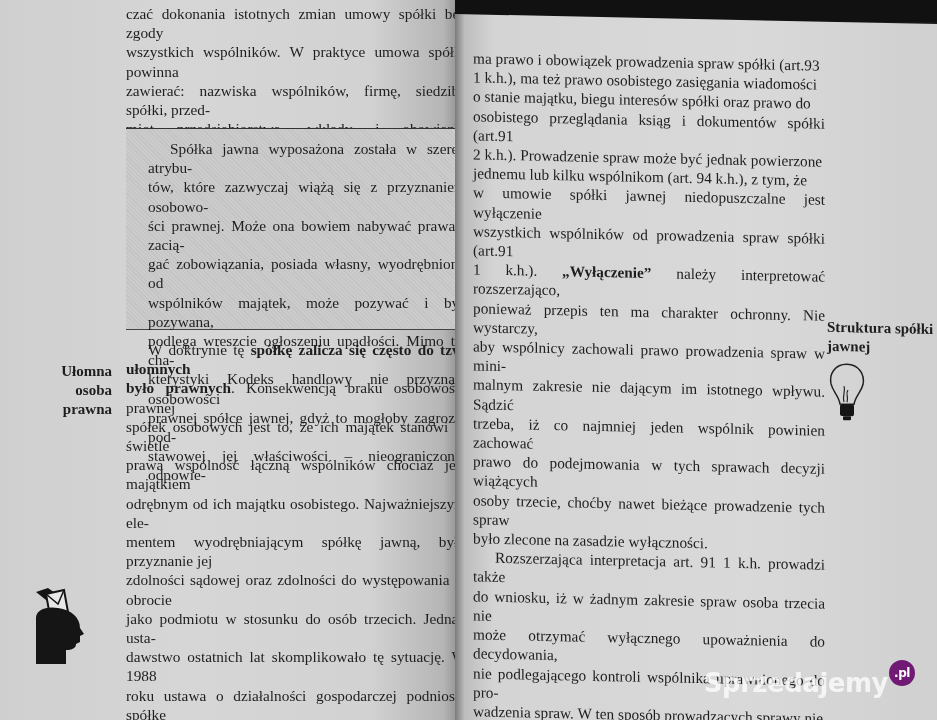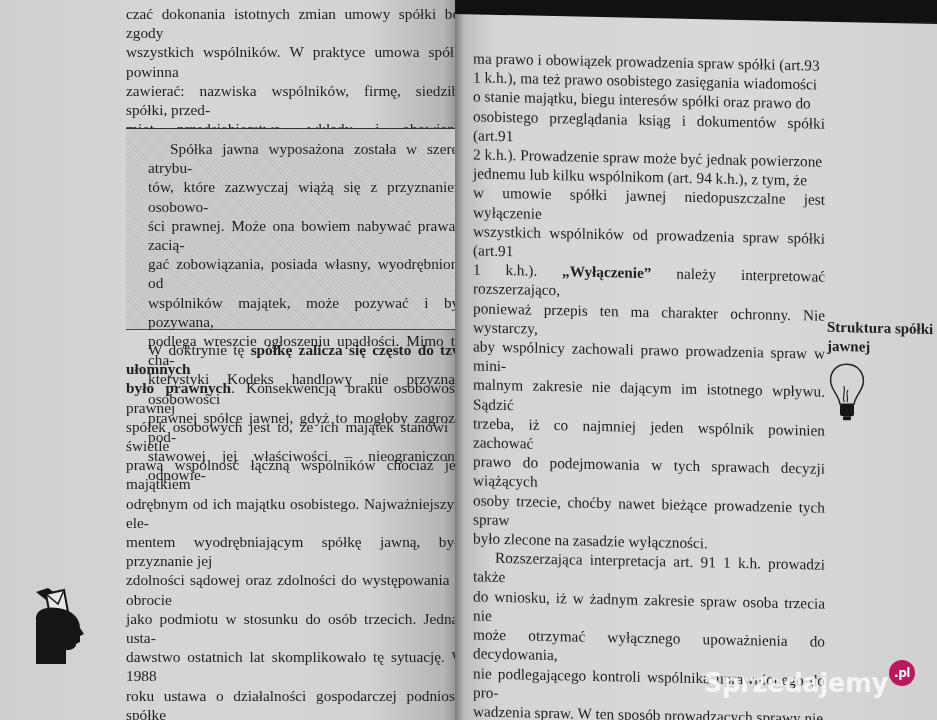--- a/index.html
+++ b/index.html
@@ -41,21 +41,21 @@
     position: absolute; font-weight: bold; font-size: 15px; line-height: 19px;
   }
   .icon-head { position: absolute; left: 34px; top: 588px; width: 52px; height: 78px; }
   .icon-bulb { position: absolute; left: 372px; top: 340px; width: 40px; height: 60px; }
   .watermark {
     position: absolute; right: 22px; top: 668px;
     font-family: "DejaVu Sans", sans-serif; font-weight: bold; font-size: 26px;
     color: rgba(255,255,255,0.75); letter-spacing: -0.5px;
   }
   .watermark .pl {
-    display: inline-block; background: #be185d; color: #fff; border-radius: 50%;
+    display: inline-block; background: #701a75; color: #fff; border-radius: 50%;
     width: 26px; height: 26px; font-size: 12px; line-height: 26px; text-align: center;
     vertical-align: top; margin-top: -8px; margin-left: 1px;
   }
 </style>
 </head>
 <body>
 
 <div class="page-left">
   <div class="lcol text" style="top:4px;">
     <p>czać dokonania istotnych zmian umowy spółki bez zgody</p>
@@ -73,20 +73,24 @@
       <p>ści prawnej. Może ona bowiem nabywać prawa i zacią-</p>
       <p>gać zobowiązania, posiada własny, wyodrębniony od</p>
       <p>wspólników majątek, może pozywać i być pozywana,</p>
       <p>podlega wreszcie ogłoszeniu upadłości. Mimo tej cha-</p>
       <p>kterystyki Kodeks handlowy nie przyznaje osobowości</p>
       <p>prawnej spółce jawnej, gdyż to mogłoby zagrozić pod-</p>
       <p>stawowej jej właściwości – nieograniczonej odpowie-</p>
     </div>
   </div>
 
+  <div class="margin-note" style="left:24px; top:362px; width:88px; text-align:right;">
+    <div>Ułomna osoba</div>
+    <div>prawna</div>
+  </div>
 
   <div class="lcol text" style="top:340px;">
     <p class="indent"><span>W doktrynie tę </span><b>spółkę zalicza się często do tzw. ułomnych</b></p>
     <p><b>było prawnych</b><span>. Konsekwencją braku osobowości prawnej</span></p>
     <p>spółek osobowych jest to, że ich majątek stanowi w świetle</p>
     <p>prawa wspólność łączną wspólników chociaż jest majątkiem</p>
     <p>odrębnym od ich majątku osobistego. Najważniejszym ele-</p>
     <p>mentem wyodrębniającym spółkę jawną, było przyznanie jej</p>
     <p>zdolności sądowej oraz zdolności do występowania w obrocie</p>
     <p>jako podmiotu w stosunku do osób trzecich. Jednak usta-</p>

